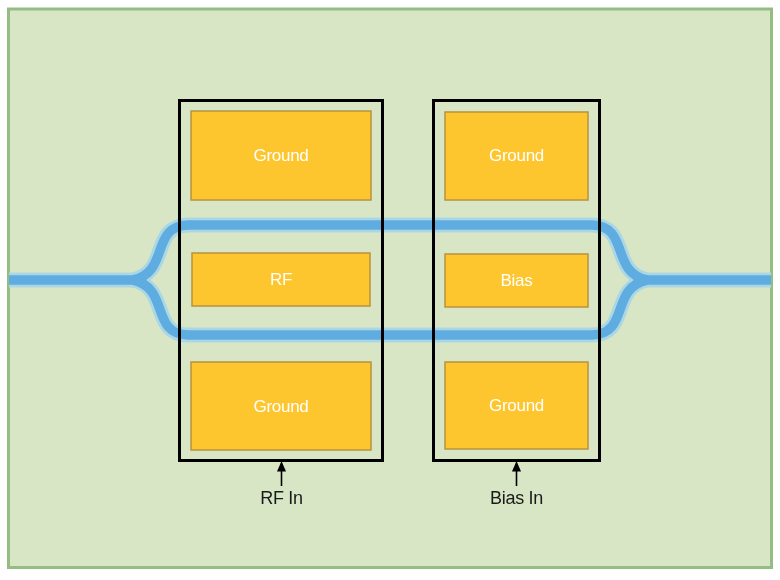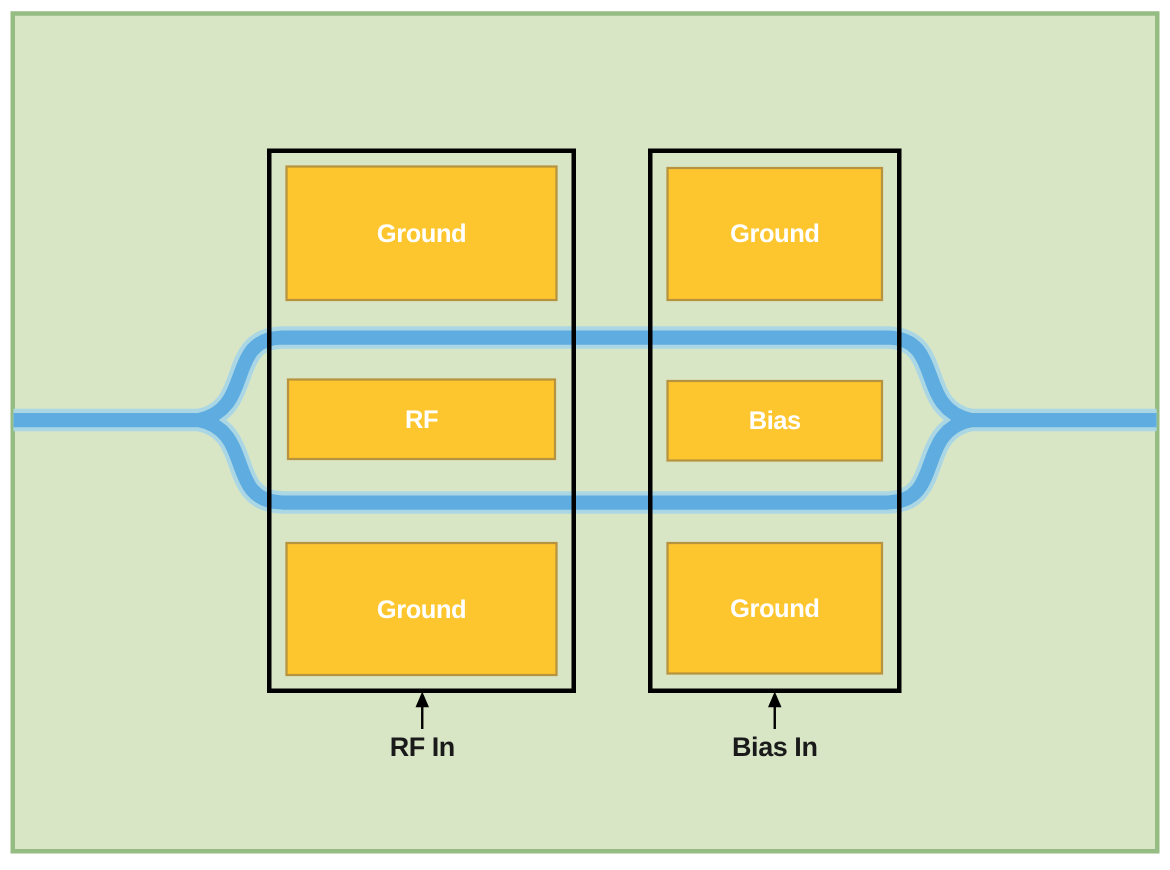--- a/index.html
+++ b/index.html
@@ -4,21 +4,21 @@
 <style>
   html, body {
     margin: 0;
     padding: 0;
     background: var(--page_background, #fff);
     width: 780px;
     height: 580px;
     overflow: hidden;
     font-family: "Liberation Sans", sans-serif;
   }
-  #stage { width: 780px; height: 445px; position: relative; font-weight: bold; }
+  #stage { width: 780px; height: 445px; position: relative; }
   svg { display: block; }
 
   .substrate {
     fill: var(--substrate_fill, #d8e6c6);
     stroke: var(--substrate_border, #95bc82);
     stroke-width: 3;
   }
   .wg-halo {
     fill: none;
     stroke: var(--waveguide_halo, #abd7e5);

